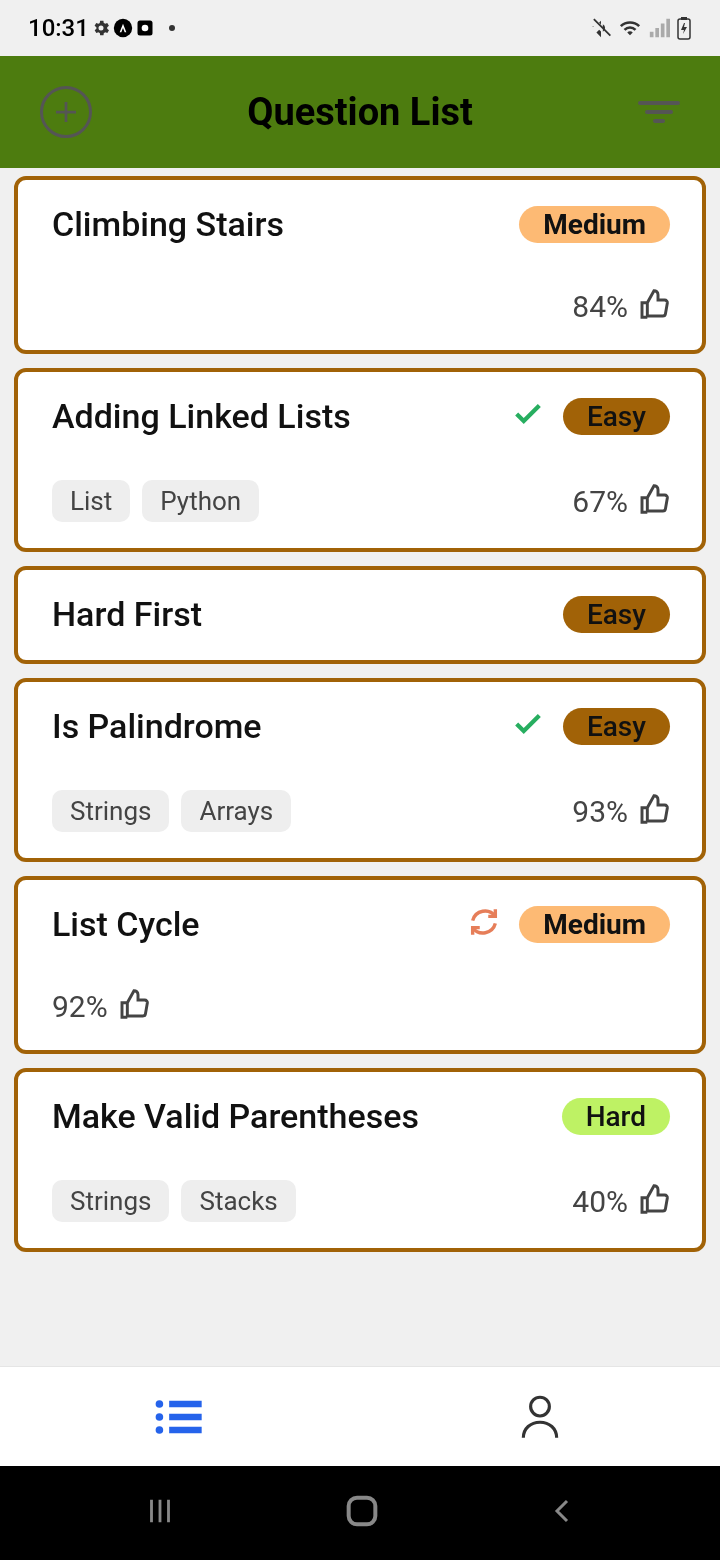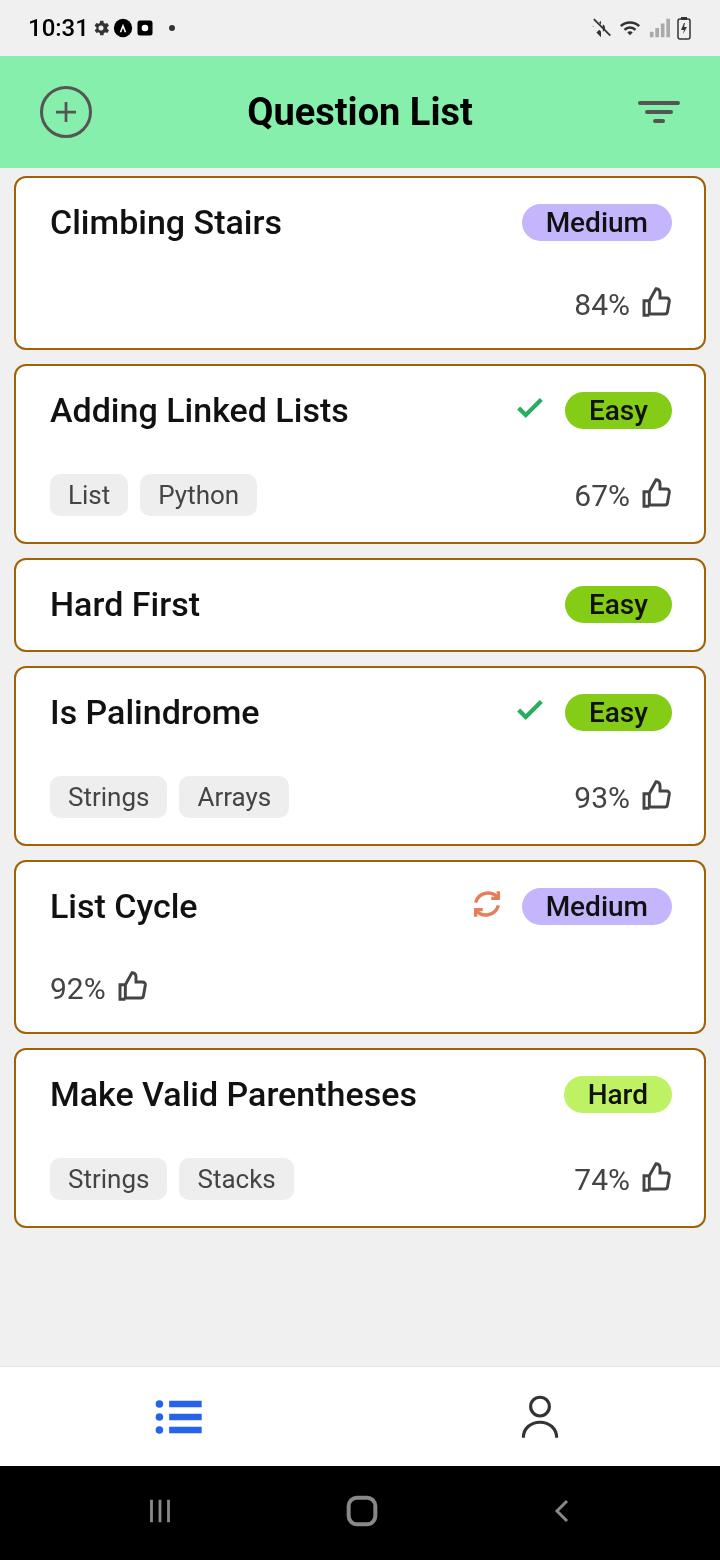--- a/index.html
+++ b/index.html
@@ -25,21 +25,21 @@
     .status-right { display: flex; align-items: center; gap: 6px; }
     .dot { width: 6px; height: 6px; background: #333; border-radius: 50%; margin-left: 12px; }
     .status-icon { width: 20px; height: 20px; fill: #333; }
     
     .header {
       height: 112px;
       display: flex;
       align-items: center;
       justify-content: space-between;
       padding: 0 40px;
-      background: #86efac;
+      background: #4d7c0f;
     }
     .header-title {
       font-size: 38px;
       font-weight: 700;
       color: #000;
       position: absolute;
       left: 50%;
       transform: translateX(-50%);
     }
     .add-btn {
@@ -52,21 +52,21 @@
     }
     .filter-btn { display: flex; flex-direction: column; gap: 5px; align-items: center; }
     .filter-btn span { background: #555; height: 4px; border-radius: 2px; }
     .filter-btn span:nth-child(1){ width: 42px; }
     .filter-btn span:nth-child(2){ width: 28px; }
     .filter-btn span:nth-child(3){ width: 12px; }
 
     .list { padding: 8px 14px 0 14px; }
     .card {
       background: #fff;
-      border: 2px solid #a16207;
+      border: 4px solid #a16207;
       border-radius: 12px;
       padding: 24px 32px 26px 34px;
       margin-bottom: 14px;
     }
     .card-top {
       display: flex;
       justify-content: space-between;
       align-items: center;
     }
     .title {
@@ -77,22 +77,22 @@
     .right-top { display: flex; align-items: center; gap: 18px; }
     .check { color: #27ae60; }
     .cycle-icon { color: #e67e59; }
     .badge {
       padding: 2px 24px;
       border-radius: 22px;
       font-size: 28px;
       font-weight: 500;
       color: #111;
     }
-    .badge.easy { background: #84cc16; }
-    .badge.medium { background: #c4b5fd; }
+    .badge.easy { background: #a16207; }
+    .badge.medium { background: #fdba74; font-weight: bold; }
     .badge.hard { background: #bef264; }
     .card-bottom {
       display: flex;
       justify-content: space-between;
       align-items: center;
       margin-top: 44px;
     }
     .tags { display: flex; gap: 12px; }
     .tag {
       background: #eee;
@@ -277,21 +277,21 @@
         <div class="right-top">
           <span class="badge hard">Hard</span>
         </div>
       </div>
       <div class="card-bottom">
         <div class="tags">
           <span class="tag">Strings</span>
           <span class="tag">Stacks</span>
         </div>
         <div class="stats">
-          <span class="pct">74%</span>
+          <span class="pct">40%</span>
           <span><svg width="32" height="32" viewBox="0 0 24 24" fill="none" stroke="#444" stroke-width="2.2">
               <path d="M7 22V11M7 11l5-9c1.5 0 3 1 3 3v4h5a2 2 0 0 1 2 2.3l-1.4 8a2 2 0 0 1-2 1.7H7M7 11H3v11h4"></path>
             </svg></span>
         </div>
       </div>
     </div>
   </div>
 
 <div class="bottom-nav">
   <div class="nav-item">

